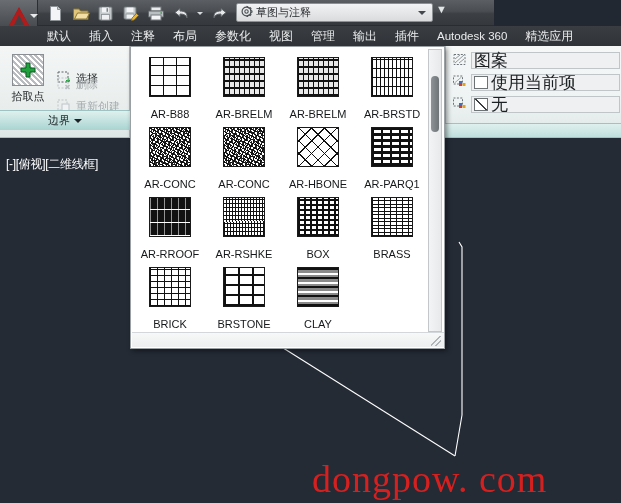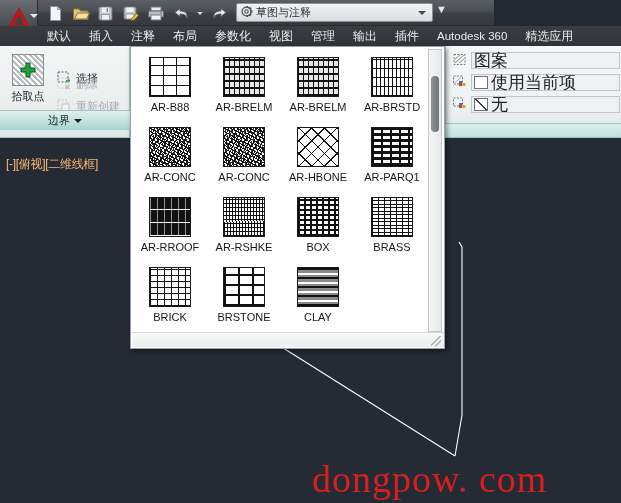--- a/index.html
+++ b/index.html
@@ -16,21 +16,21 @@
     position: absolute; left: 0; top: 46px;
     width: 621px; height: 457px;
     background: #242b35;
   }
   #canvas-left-strip {
     position: absolute; left:0; top:0; width: 130px; height: 457px;
     background: #242b35;
   }
   .viewport-label {
     position: absolute; left: 6px; top: 110px;
-    color: #fdba74; font-size: 12px;
+    color: #ffffff; font-size: 12px;
     font-family: "Liberation Sans", sans-serif;
     letter-spacing: -0.3px;
     white-space: nowrap;
   }
   #draw-svg { position: absolute; left: 0; top: 0; width: 621px; height: 457px; }
 
   
   #qat-bar {
     position: absolute; left: 0; top: 0; width: 494px; height: 26px;
     background: linear-gradient(180deg,#5b5f64 0%,#4a4e53 45%,#3c4045 55%,#35383c 100%);
@@ -179,21 +179,21 @@
     column-gap: 0; row-gap: 0;
   }
   .pat-cell {
     display:flex; flex-direction: column; align-items:center; justify-content: flex-start;
     padding-top: 6px;
   }
   .pat-swatch {
     width: 42px; height: 40px; border: 1px solid #1a1a1a; background:#ffffff;
   }
   .pat-name {
-    font-size: 11px; color: #15181a; margin-top: 4px; white-space: nowrap;
+    font-size: 11px; color: #15181a; margin-top: 11px; white-space: nowrap;
     font-family: "Liberation Sans", sans-serif;
   }
   #gallery-scrollbar {
     position:absolute; right: 2px; top: 2px; width: 14px; height: 283px;
     background: linear-gradient(90deg,#f3f4f5,#e7e9ea);
     border: 1px solid #c3c7ca;
   }
   #gallery-thumb {
     position:absolute; left: 2px; top: 26px; width: 8px; height: 56px;
     background: linear-gradient(90deg,#8e9397,#6d7377);

